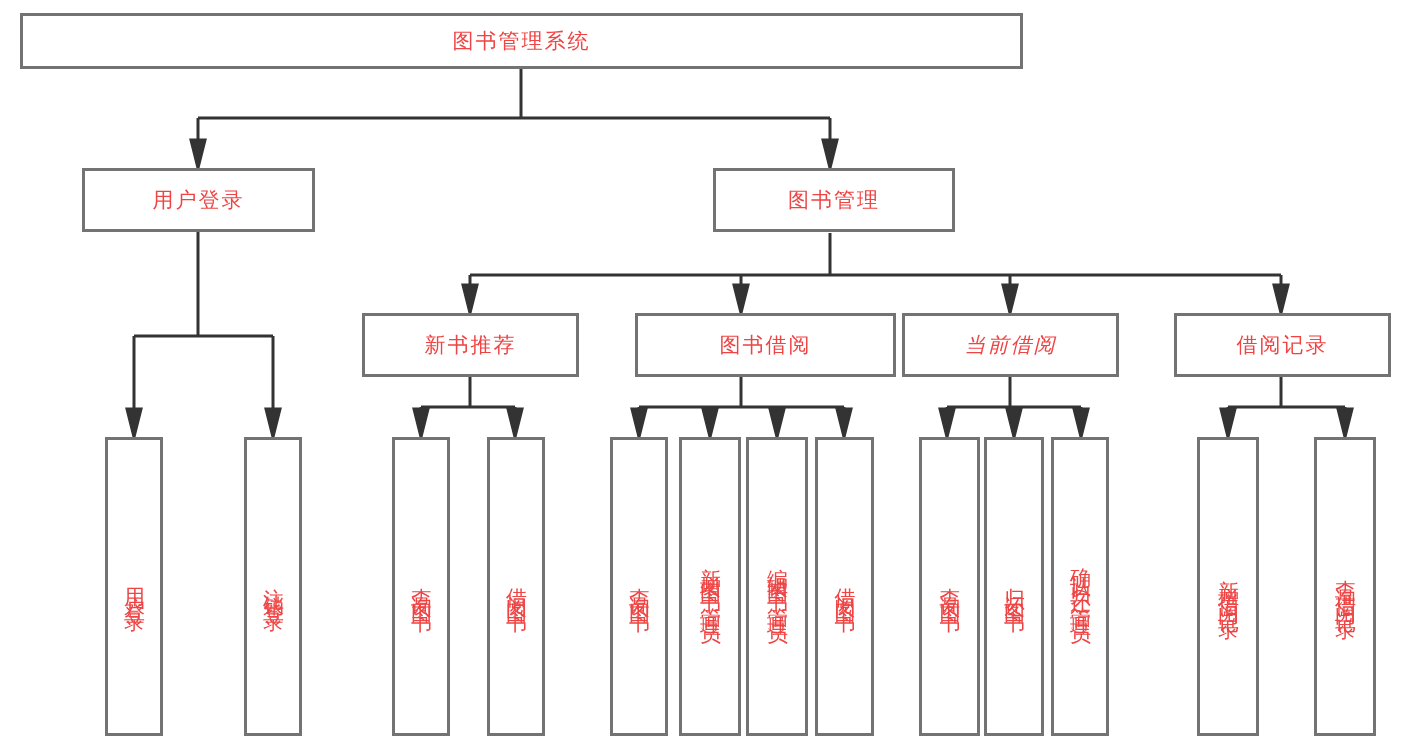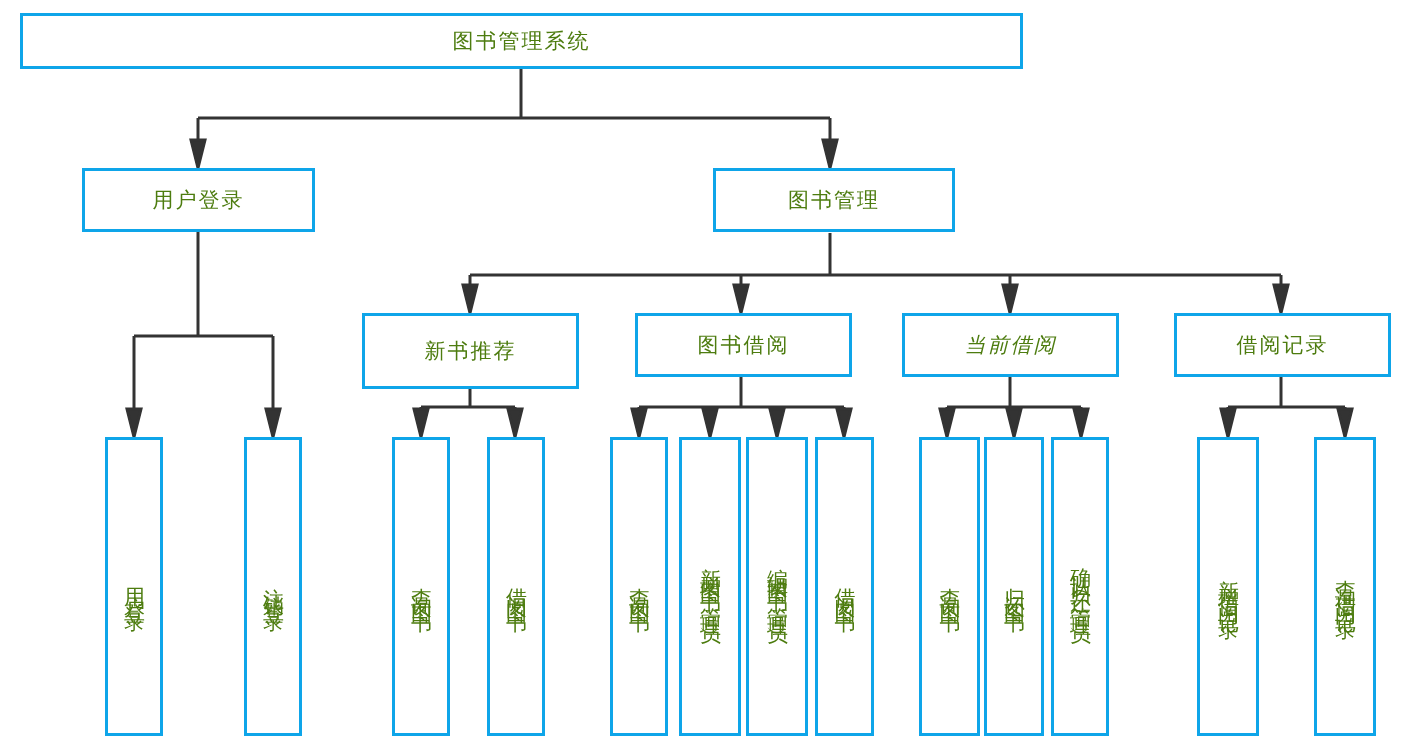--- a/index.html
+++ b/index.html
@@ -7,41 +7,41 @@
     position:relative;
     width:1405px;height:747px;
     background:#ffffff;
     font-family:"DejaVu Sans",sans-serif;
     overflow:hidden;
   }
   .connectors{position:absolute;left:0;top:0;}
   .node{
     position:absolute;
     box-sizing:border-box;
-    border:3px solid #0ea5e9;
+    border:3px solid #737373;
     background:#ffffff;
-    color:#4d7c0f;
+    color:#ef4444;
     display:flex;align-items:center;justify-content:center;
     font-size:21px;
     letter-spacing:2px;
     text-align:center;
     z-index:2;
   }
   .vnode{
     writing-mode:vertical-rl;
     text-orientation:mixed;
     letter-spacing:8px;
     line-height:1;
   }
   
   .n-root {left:20px;  top:13px;  width:1003px; height:56px;}
   .n-l2a  {left:82px;  top:168px; width:233px;  height:64px;}
   .n-l2b  {left:713px; top:168px; width:242px;  height:64px;}
-  .n-l3a  {left:362px; top:313px; width:217px;  height:76px;}
-  .n-l3b  {left:635px; top:313px; width:217px;  height:64px;}
+  .n-l3a  {left:362px; top:313px; width:217px;  height:64px;}
+  .n-l3b  {left:635px; top:313px; width:261px;  height:64px;}
   .n-l3c  {left:902px; top:313px; width:217px;  height:64px;font-style:italic;}
   .n-l3d  {left:1174px;top:313px; width:217px;  height:64px;}
   
   .leaf{top:437px;height:299px;}
   .lf-1a{left:105px; width:58px;}
   .lf-1b{left:244px; width:58px;}
   .lf-2a{left:392px; width:58px;}
   .lf-2b{left:487px; width:58px;}
   .lf-3a{left:610px; width:58px;}
   .lf-3b{left:679px; width:62px;}

